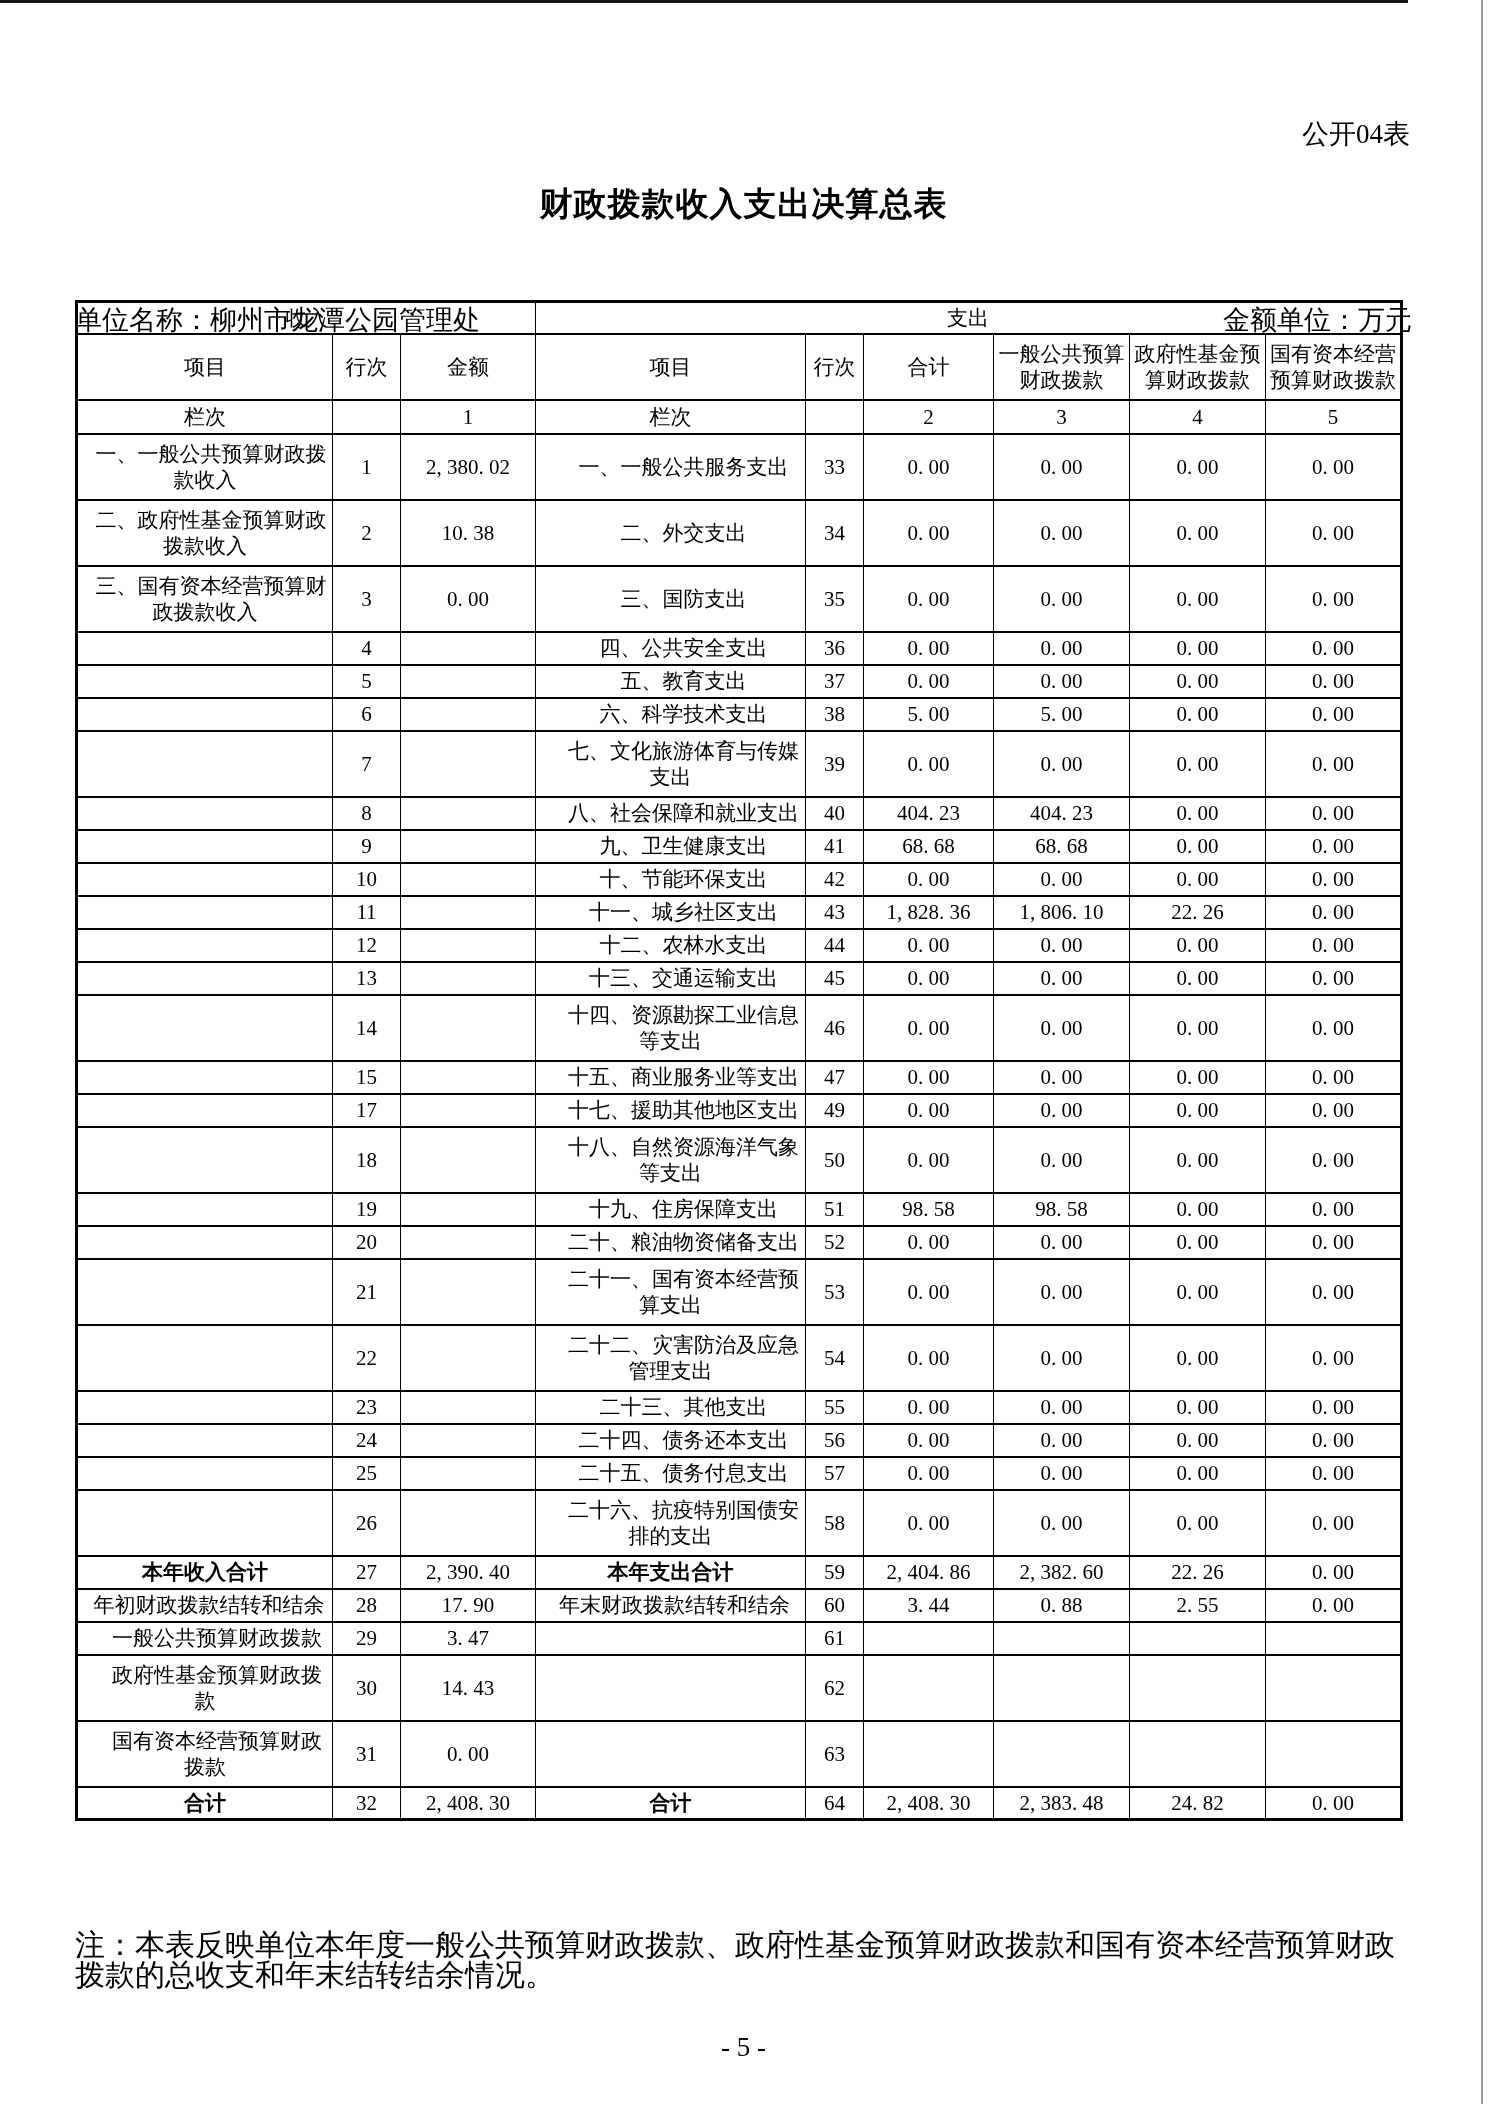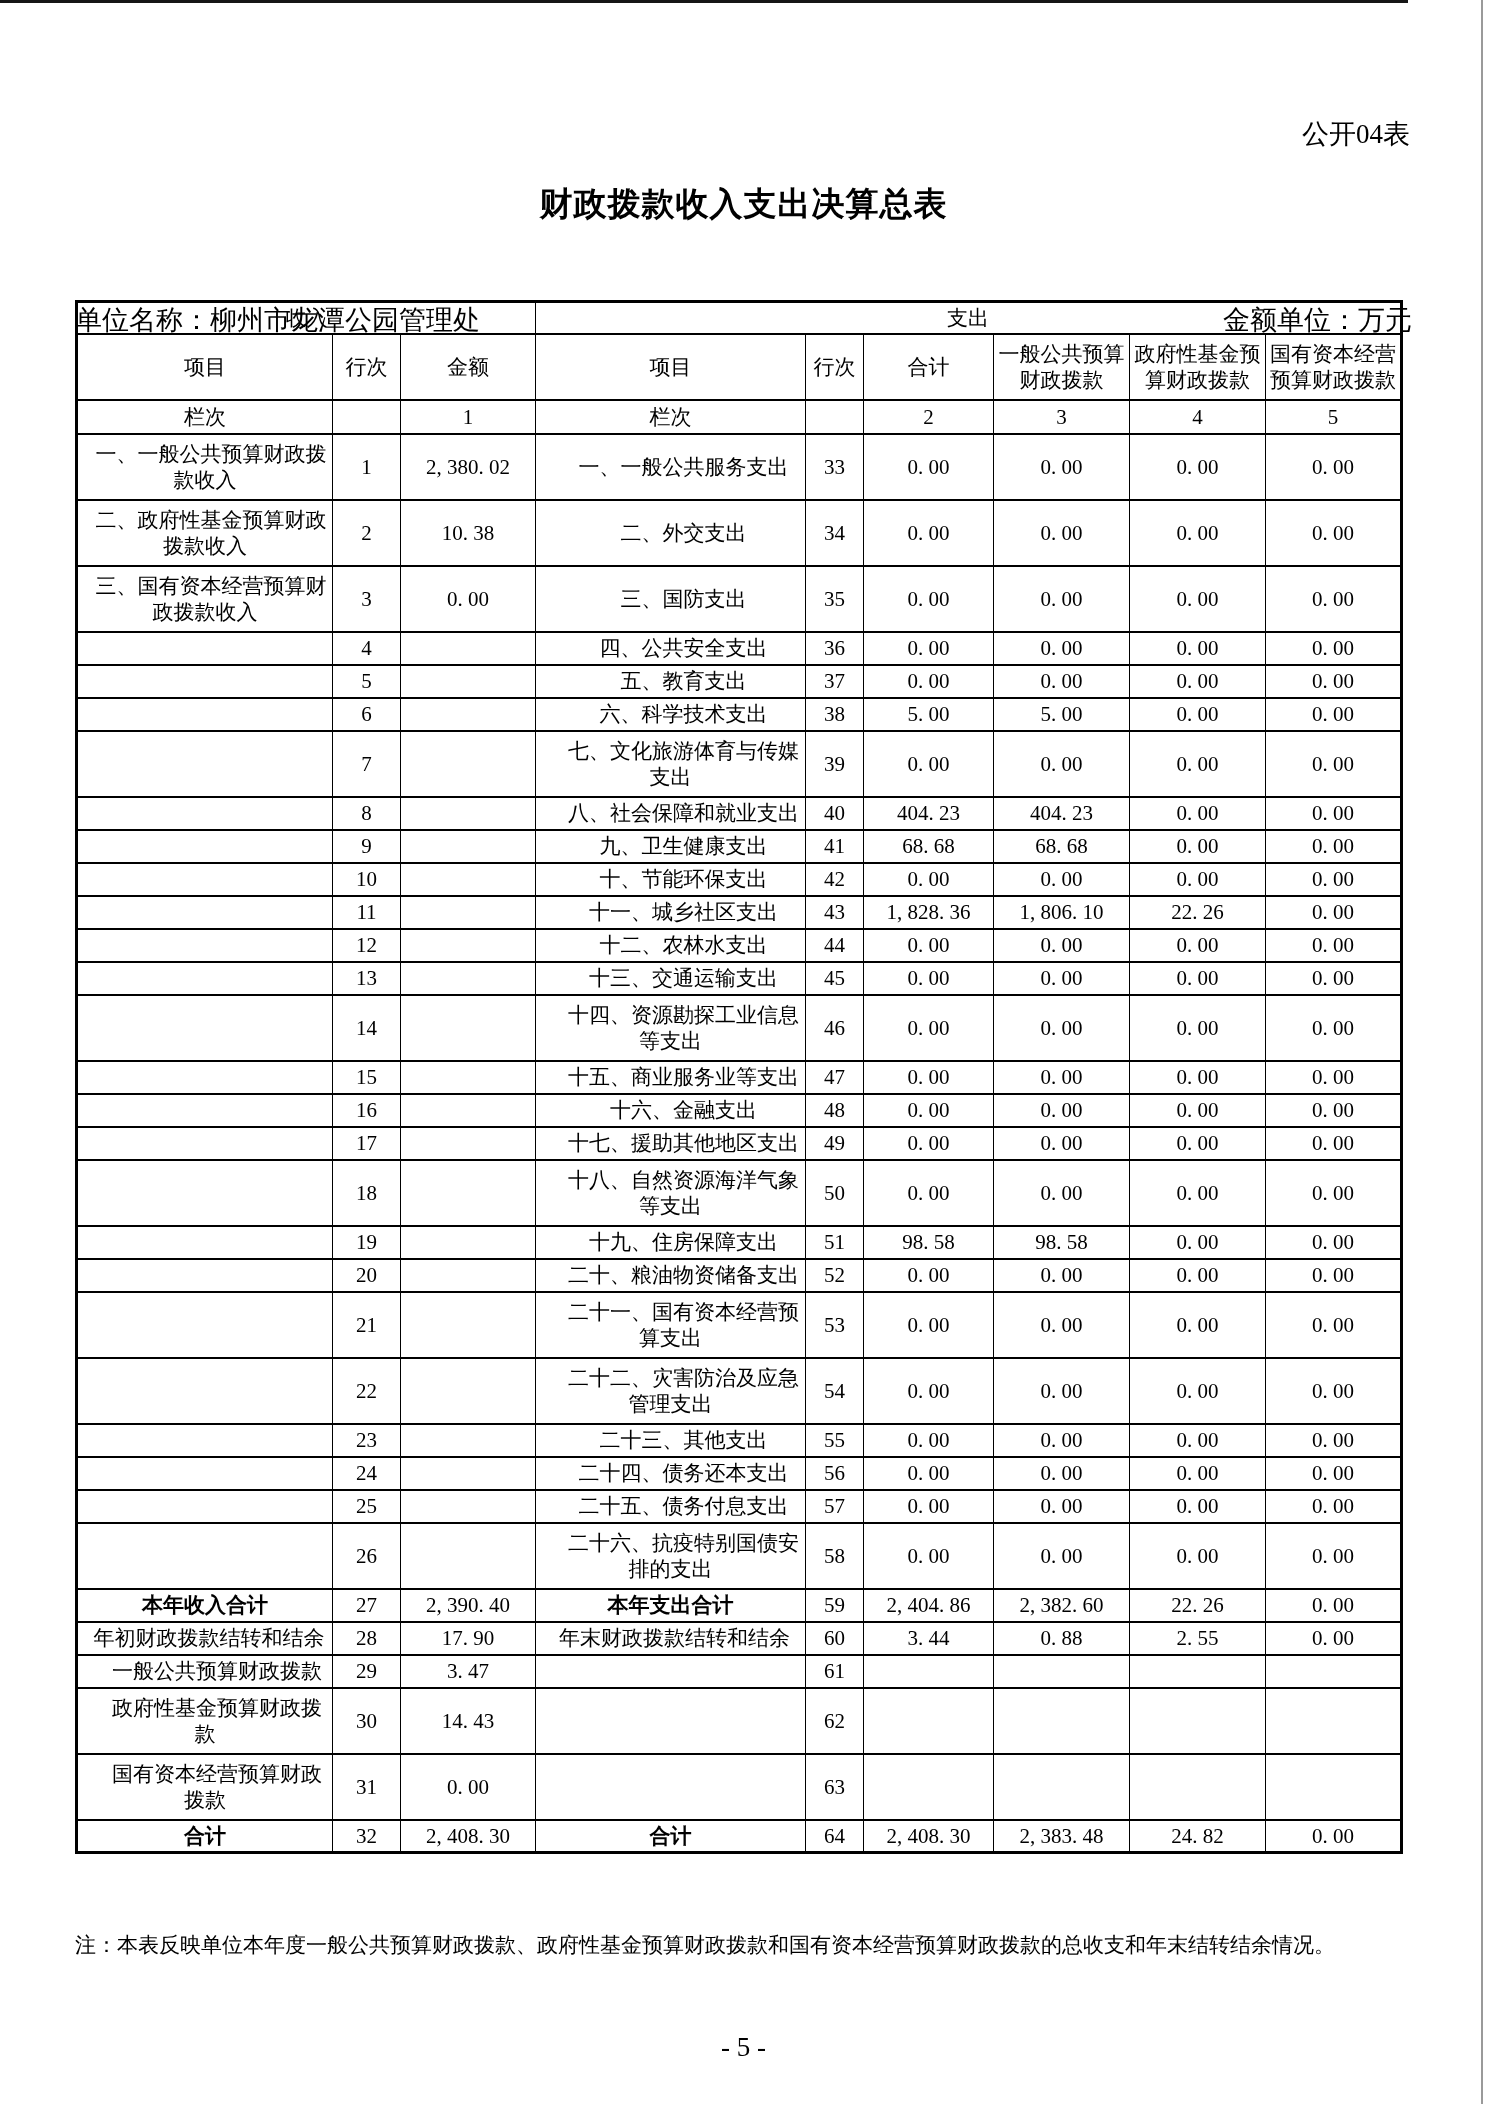--- a/index.html
+++ b/index.html
@@ -37,21 +37,21 @@
   tr.h2{height:66px;}
   td.hdr{text-align:center;padding:0 2px;line-height:31px;}
   td.ln{text-align:center;}
   td.amt{text-align:right;padding-right:6px;}
   td.c-wrap{text-align:left;padding:0 4px;text-indent:12px;}
   td.c-plain{text-align:left;padding:0 4px;text-indent:8px;font-family:Liberation Serif, serif;}
   td.c-indent{text-align:left;padding:0 4px;text-indent:24px;}
   td.c-bold{font-weight:bold;text-align:center;}
   td.c-item{text-align:left;padding:0 6px;text-indent:26px;}
   .note{position:absolute;top:1930px;left:0;width:100%;
-    font-size:21px;line-height:30px;text-align:left;}
+    font-size:30px;line-height:30px;text-align:left;}
   .page-num{position:absolute;top:2032px;left:0;width:100%;
     text-align:center;font-size:27px;}
 </style>
 </head>
 <body>
 
 <div class="scan-top"></div>
 <div class="scan-right"></div>
 
 <div class="content">
@@ -266,31 +266,20 @@
       <td class="amt"></td>
       <td class="c-item">十五、商业服务业等支出</td>
       <td class="ln">47</td>
       <td class="amt">0. 00</td>
       <td class="amt">0. 00</td>
       <td class="amt">0. 00</td>
       <td class="amt">0. 00</td>
     </tr>
         <tr class="h1">
       <td></td>
-      <td class="ln">16</td>
-      <td class="amt"></td>
-      <td class="c-item">十六、金融支出</td>
-      <td class="ln">48</td>
-      <td class="amt">0. 00</td>
-      <td class="amt">0. 00</td>
-      <td class="amt">0. 00</td>
-      <td class="amt">0. 00</td>
-    </tr>
-        <tr class="h1">
-      <td></td>
       <td class="ln">17</td>
       <td class="amt"></td>
       <td class="c-item">十七、援助其他地区支出</td>
       <td class="ln">49</td>
       <td class="amt">0. 00</td>
       <td class="amt">0. 00</td>
       <td class="amt">0. 00</td>
       <td class="amt">0. 00</td>
     </tr>
         <tr class="h2">

